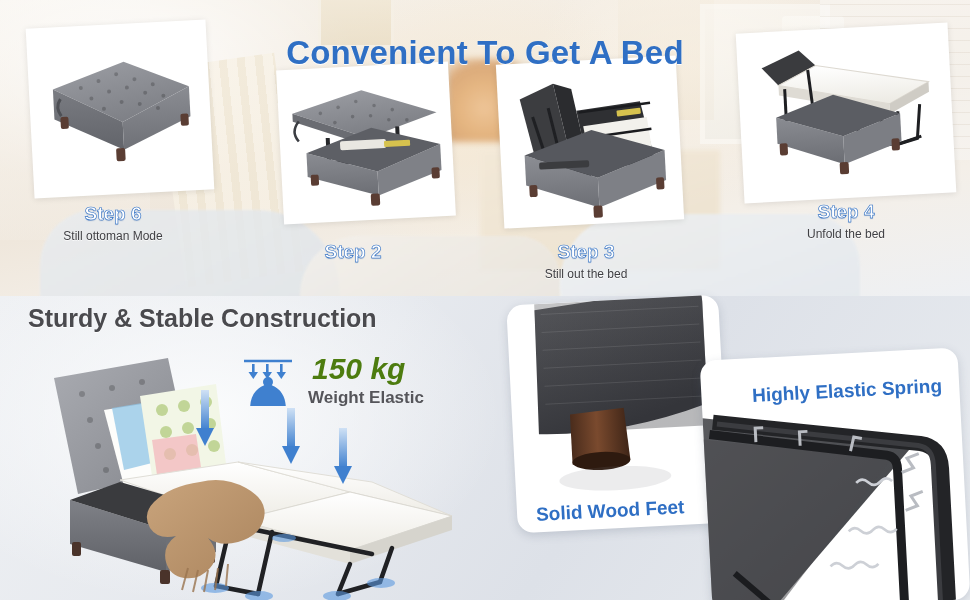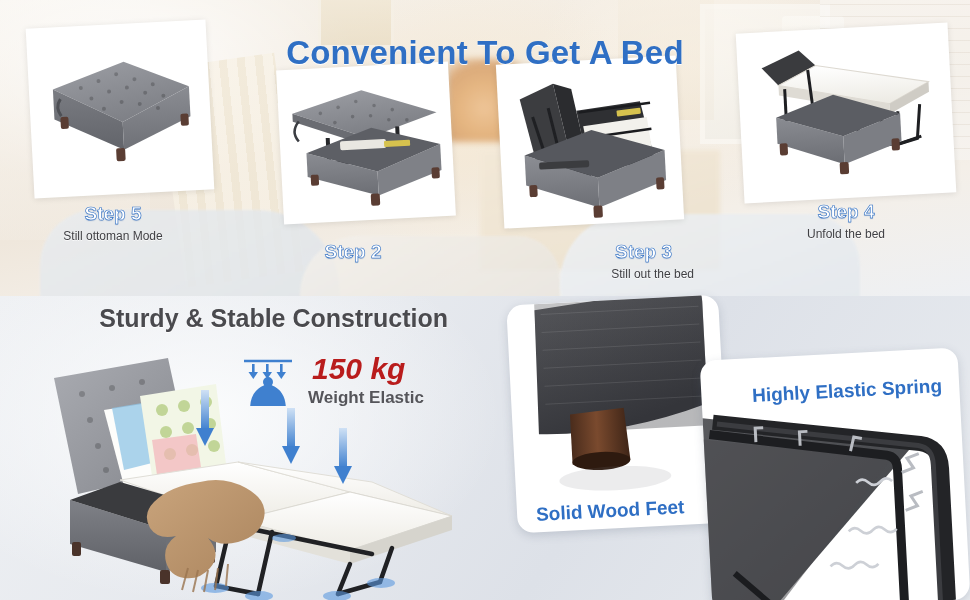--- a/index.html
+++ b/index.html
@@ -80,41 +80,41 @@
     transform:translateY(-50%);
     background:linear-gradient(180deg,#8cb4e3,#6b9bd8);
     z-index:-1;
   }
   .step-caption{
     margin-top:3px;font-size:12px;color:#3f3f43;
     text-shadow:0 1px 0 rgba(255,255,255,.75);
   }
   .sb1{left:8px;top:202px;width:210px;}
   .sb2{left:248px;top:240px;width:210px;}
-  .sb3{left:478px;top:240px;width:216px;text-align:right;}
+  .sb3{left:478px;top:240px;width:216px;}
   .sb4{left:740px;top:200px;width:212px;}
 
   
   .bottom-section{
     position:absolute;left:0;top:296px;width:970px;height:304px;overflow:hidden;
     background:
       radial-gradient(ellipse 420px 260px at 200px 120px,#fbfcfd, rgba(251,252,253,0) 72%),
       linear-gradient(125deg,#eef0f3 0%,#e6e9ee 35%,#dde1e8 62%,#e9ecf0 100%);
   }
   .section-title{
-    position:absolute;left:28px;top:8px;width:420px;text-align:right;
+    position:absolute;left:28px;top:8px;width:420px;text-align:left;
     font-size:25px;font-weight:bold;color:#4a4a4e;
     text-shadow:0 1px 0 rgba(255,255,255,.85);
   }
 
   
   .weight-wrap{position:absolute;left:240px;top:352px;}
   .weight-icon{position:absolute;left:0;top:4px;width:56px;height:56px;}
   .weight-num{position:absolute;left:72px;top:0px;font-size:30px;font-style:italic;
-    font-weight:bold;color:#b91c1c;white-space:nowrap;}
+    font-weight:bold;color:#4d7c0f;white-space:nowrap;}
   .weight-label{position:absolute;left:68px;top:36px;font-size:17px;font-weight:bold;
     color:#55555a;white-space:nowrap;}
 
   .press-arrow{position:absolute;width:18px;height:58px;}
 
   
   .rcard{position:absolute;background:#fff;border-radius:16px;overflow:hidden;
     box-shadow:0 3px 10px rgba(80,95,120,.22);}
   .rcard-foot{left:512px;top:300px;width:212px;height:228px;transform:rotate(-3deg);}
   .rcard-spring{left:706px;top:354px;width:258px;height:252px;transform:rotate(-3deg);}
@@ -295,21 +295,21 @@
           <rect x="38" y="112" width="8" height="12" fill="#5a3d33" rx="2"></rect>
           <rect x="97" y="134" width="9" height="12" fill="#5a3d33" rx="2"></rect>
           <rect x="150" y="113" width="8" height="12" fill="#5a3d33" rx="2"></rect>
         </svg>
       </div>
     </div>
 
     <div class="main-title">Convenient To Get A Bed</div>
 
     <div class="step-block sb1">
-      <div class="step-badge">Step 5</div>
+      <div class="step-badge">Step 6</div>
       <div class="step-caption">Still ottoman Mode</div>
     </div>
     <div class="step-block sb2">
       <div class="step-badge">Step 2</div>
     </div>
     <div class="step-block sb3">
       <div class="step-badge">Step 3</div>
       <div class="step-caption">Still out the bed</div>
     </div>
     <div class="step-block sb4">

